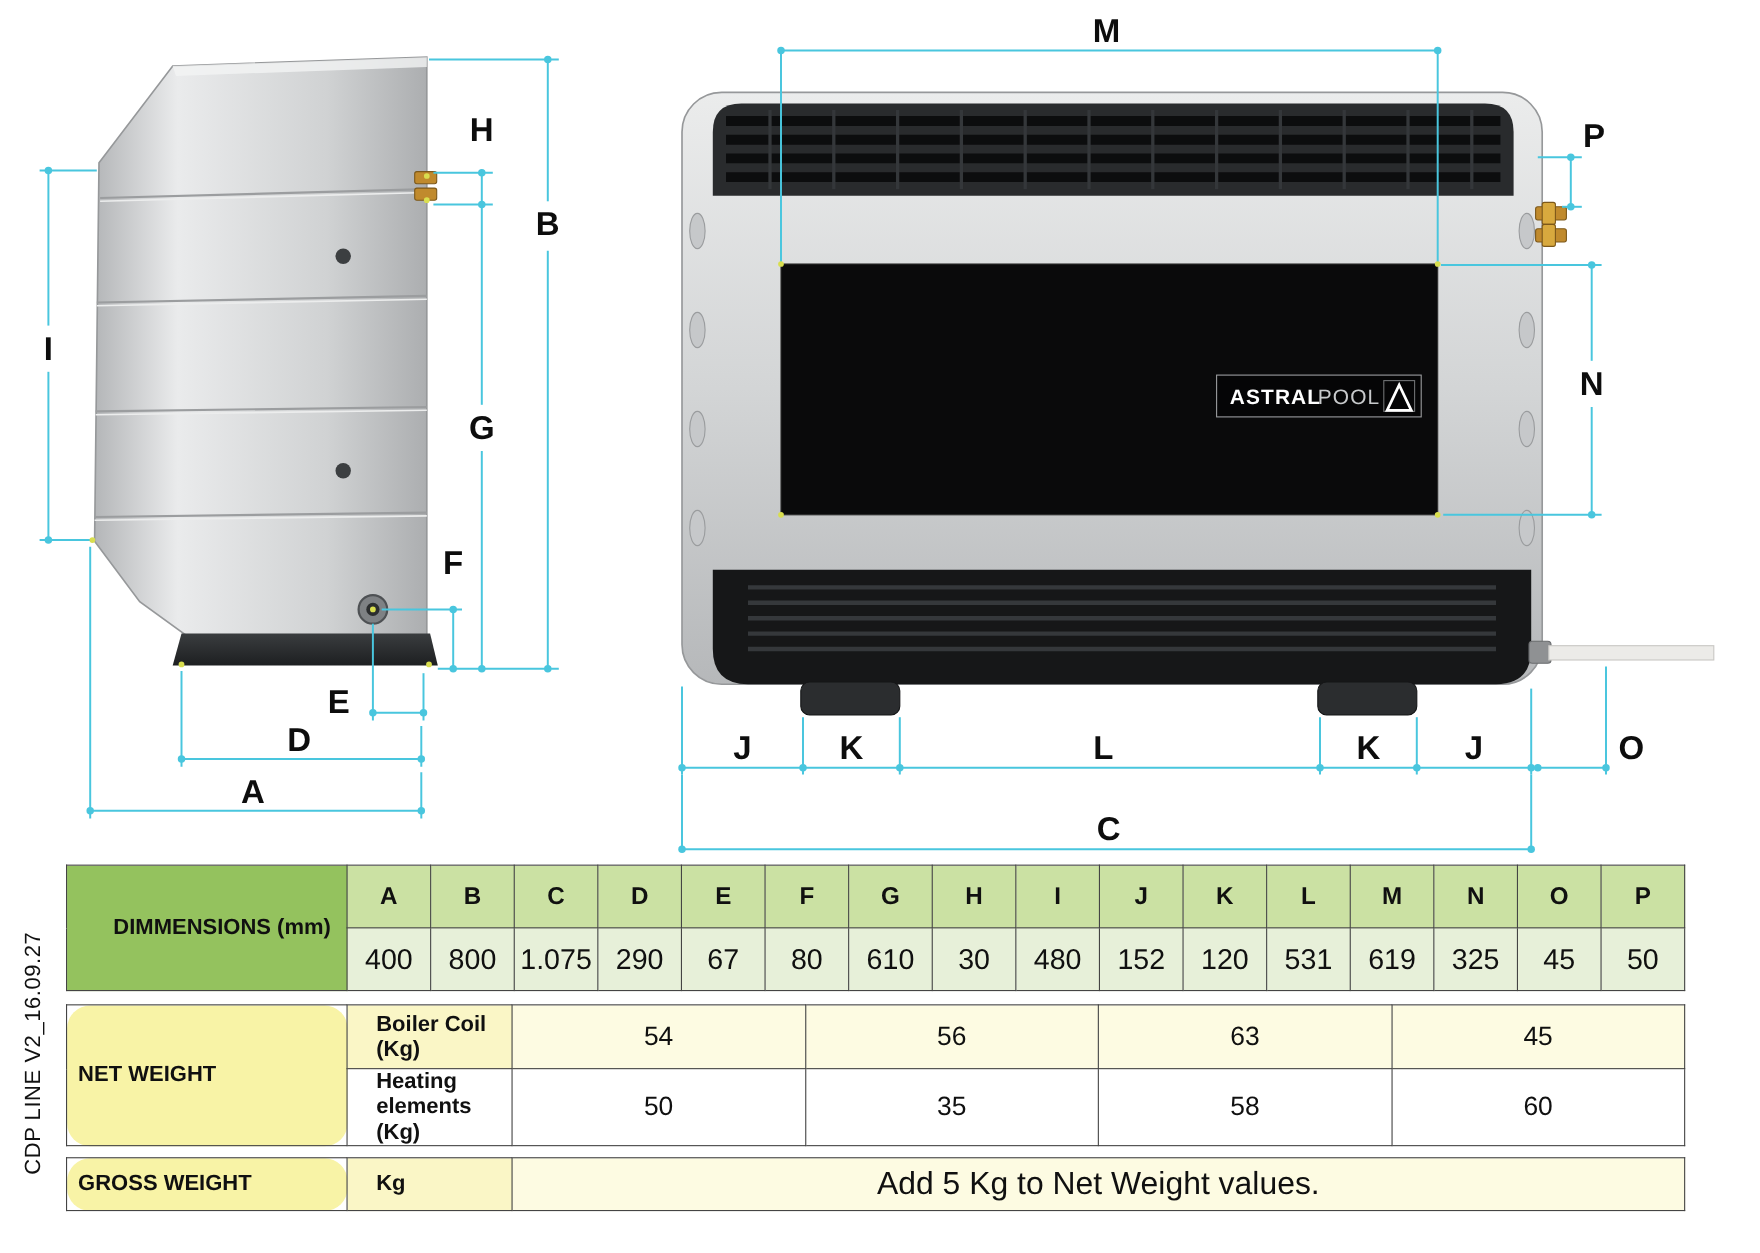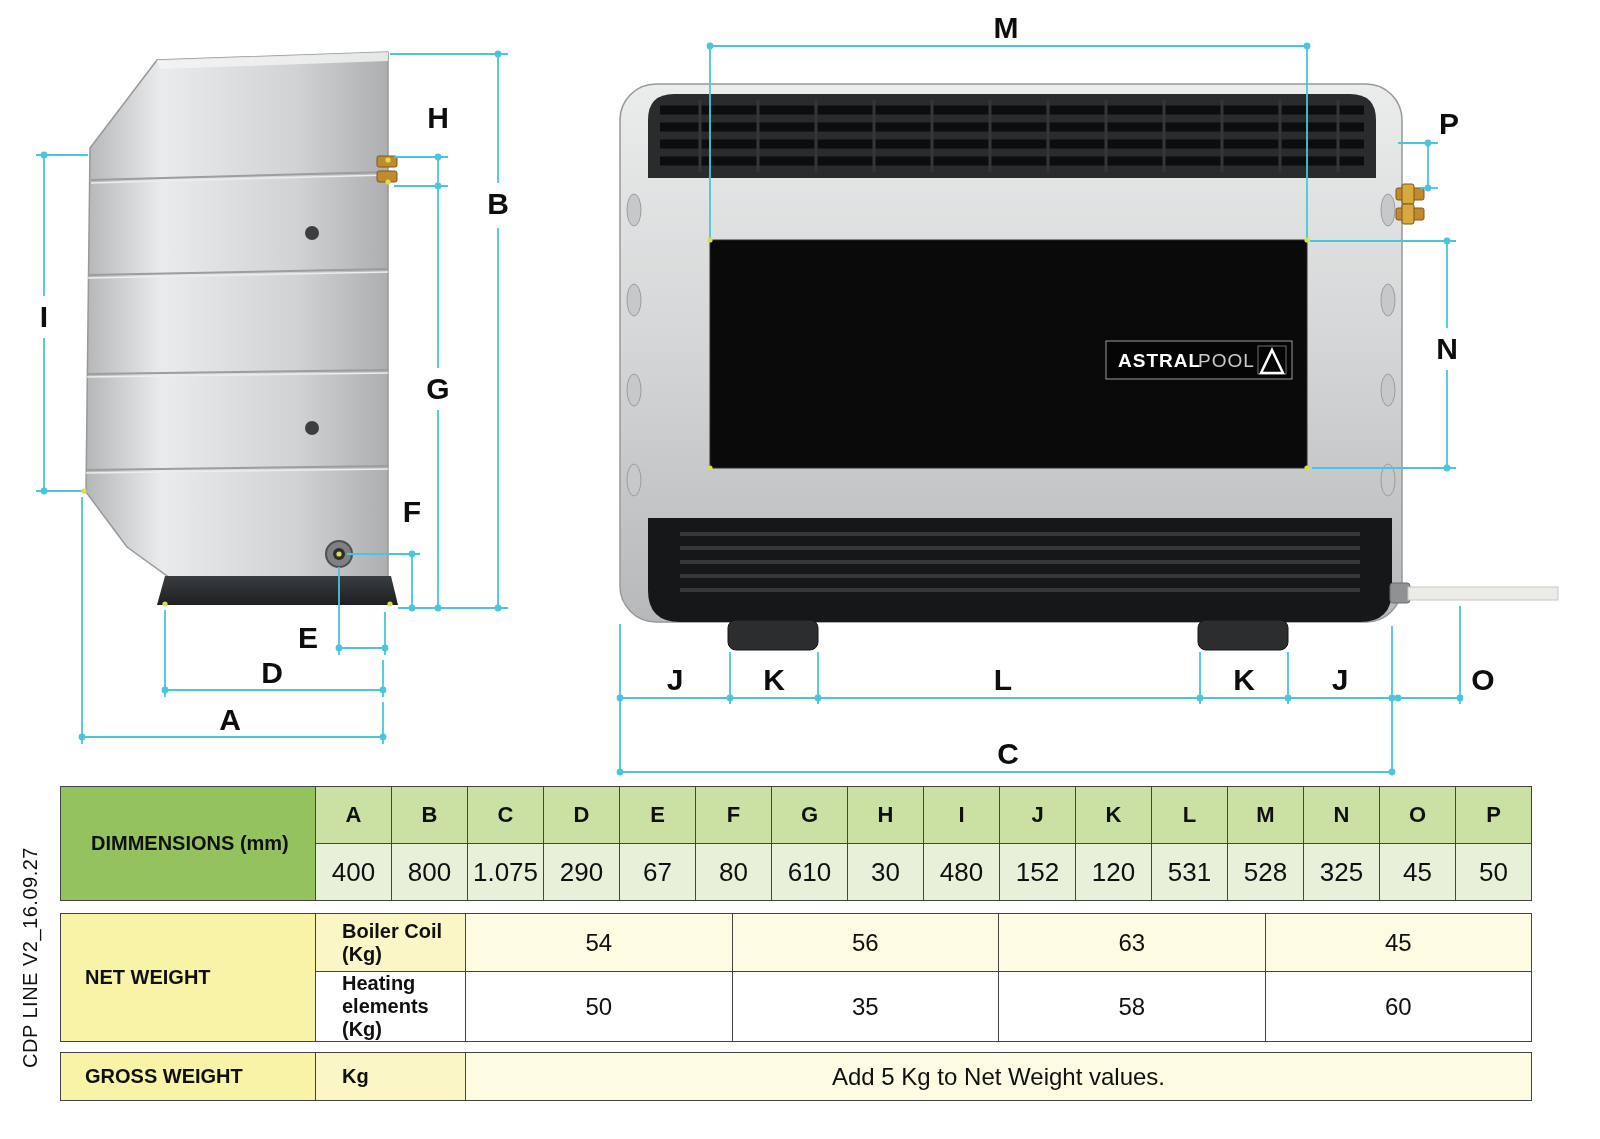--- a/index.html
+++ b/index.html
@@ -11,35 +11,35 @@
   .logo-light { font-family:"Liberation Sans",sans-serif; font-size:19px; fill:#c7c9cb; letter-spacing:1px; }
 
   .tables { position:absolute; left:60px; top:786px; width:1472px; }
   table { border-collapse:collapse; table-layout:fixed; width:100%; }
   td { border:1px solid #444444; text-align:center; vertical-align:middle; color:#101010; }
 
   .t-dims td { height:57px; font-size:26px; }
   .t-dims .r-letters td { background:#cbe1a3; font-weight:bold; font-size:22px; }
   .t-dims .r-values td { background:#e7f0d9; font-weight:normal; }
   .t-dims td.dims-title { background:#94c25e; font-weight:bold; font-size:20px;
-                          text-align:left; padding-left:30px; }
+                          text-align:left; padding-left:42px; }
 
   .t-net { margin-top:12px; }
   .t-net .r-boiler td { height:58px; }
   .t-net .r-heating td { height:66px; }
-  td.w-title { background:#f8f3a6; font-weight:bold; font-size:20px; text-align:left; padding-left:24px; }
+  td.w-title { background:#f8f3a6; font-weight:bold; font-size:20px; text-align:left; padding-left:10px;border-radius:21px; }
   td.w-sub { text-align:left; padding-left:26px; font-weight:bold; font-size:20px; line-height:1.15; }
   td.w-val { font-size:24px;margin-left:32px; }
   .bg-y1 { background:#faf6c6; }
   .bg-y2 { background:#fdfbe2; }
   .bg-w  { background:#ffffff; }
 
   .t-gross { margin-top:10px; }
   .t-gross td { height:48px; }
-  td.g-note { background:#fdfbe2; font-size:24px; }
+  td.g-note { background:#fdfbe2; font-size:29px; }
 
   .doc-code { position:absolute; left:12px; top:792px; width:36px; height:330px;
               display:flex; align-items:center; justify-content:center; }
   .doc-code span { transform:rotate(-90deg); white-space:nowrap; font-size:20px;
                    letter-spacing:0.5px; color:#111111; }
 </style>
 </head>
 <body>
 
 <svg class="drawing" width="1600" height="785" viewBox="0 0 1600 785">
@@ -327,21 +327,21 @@
         <td>1.075</td>
         <td>290</td>
         <td>67</td>
         <td>80</td>
         <td>610</td>
         <td>30</td>
         <td>480</td>
         <td>152</td>
         <td>120</td>
         <td>531</td>
-        <td>528</td>
+        <td>619</td>
         <td>325</td>
         <td>45</td>
         <td>50</td>
       </tr>
     </tbody>
   </table>
 
   <table class="t-net">
     <colgroup>
         <col style="width:255px">

